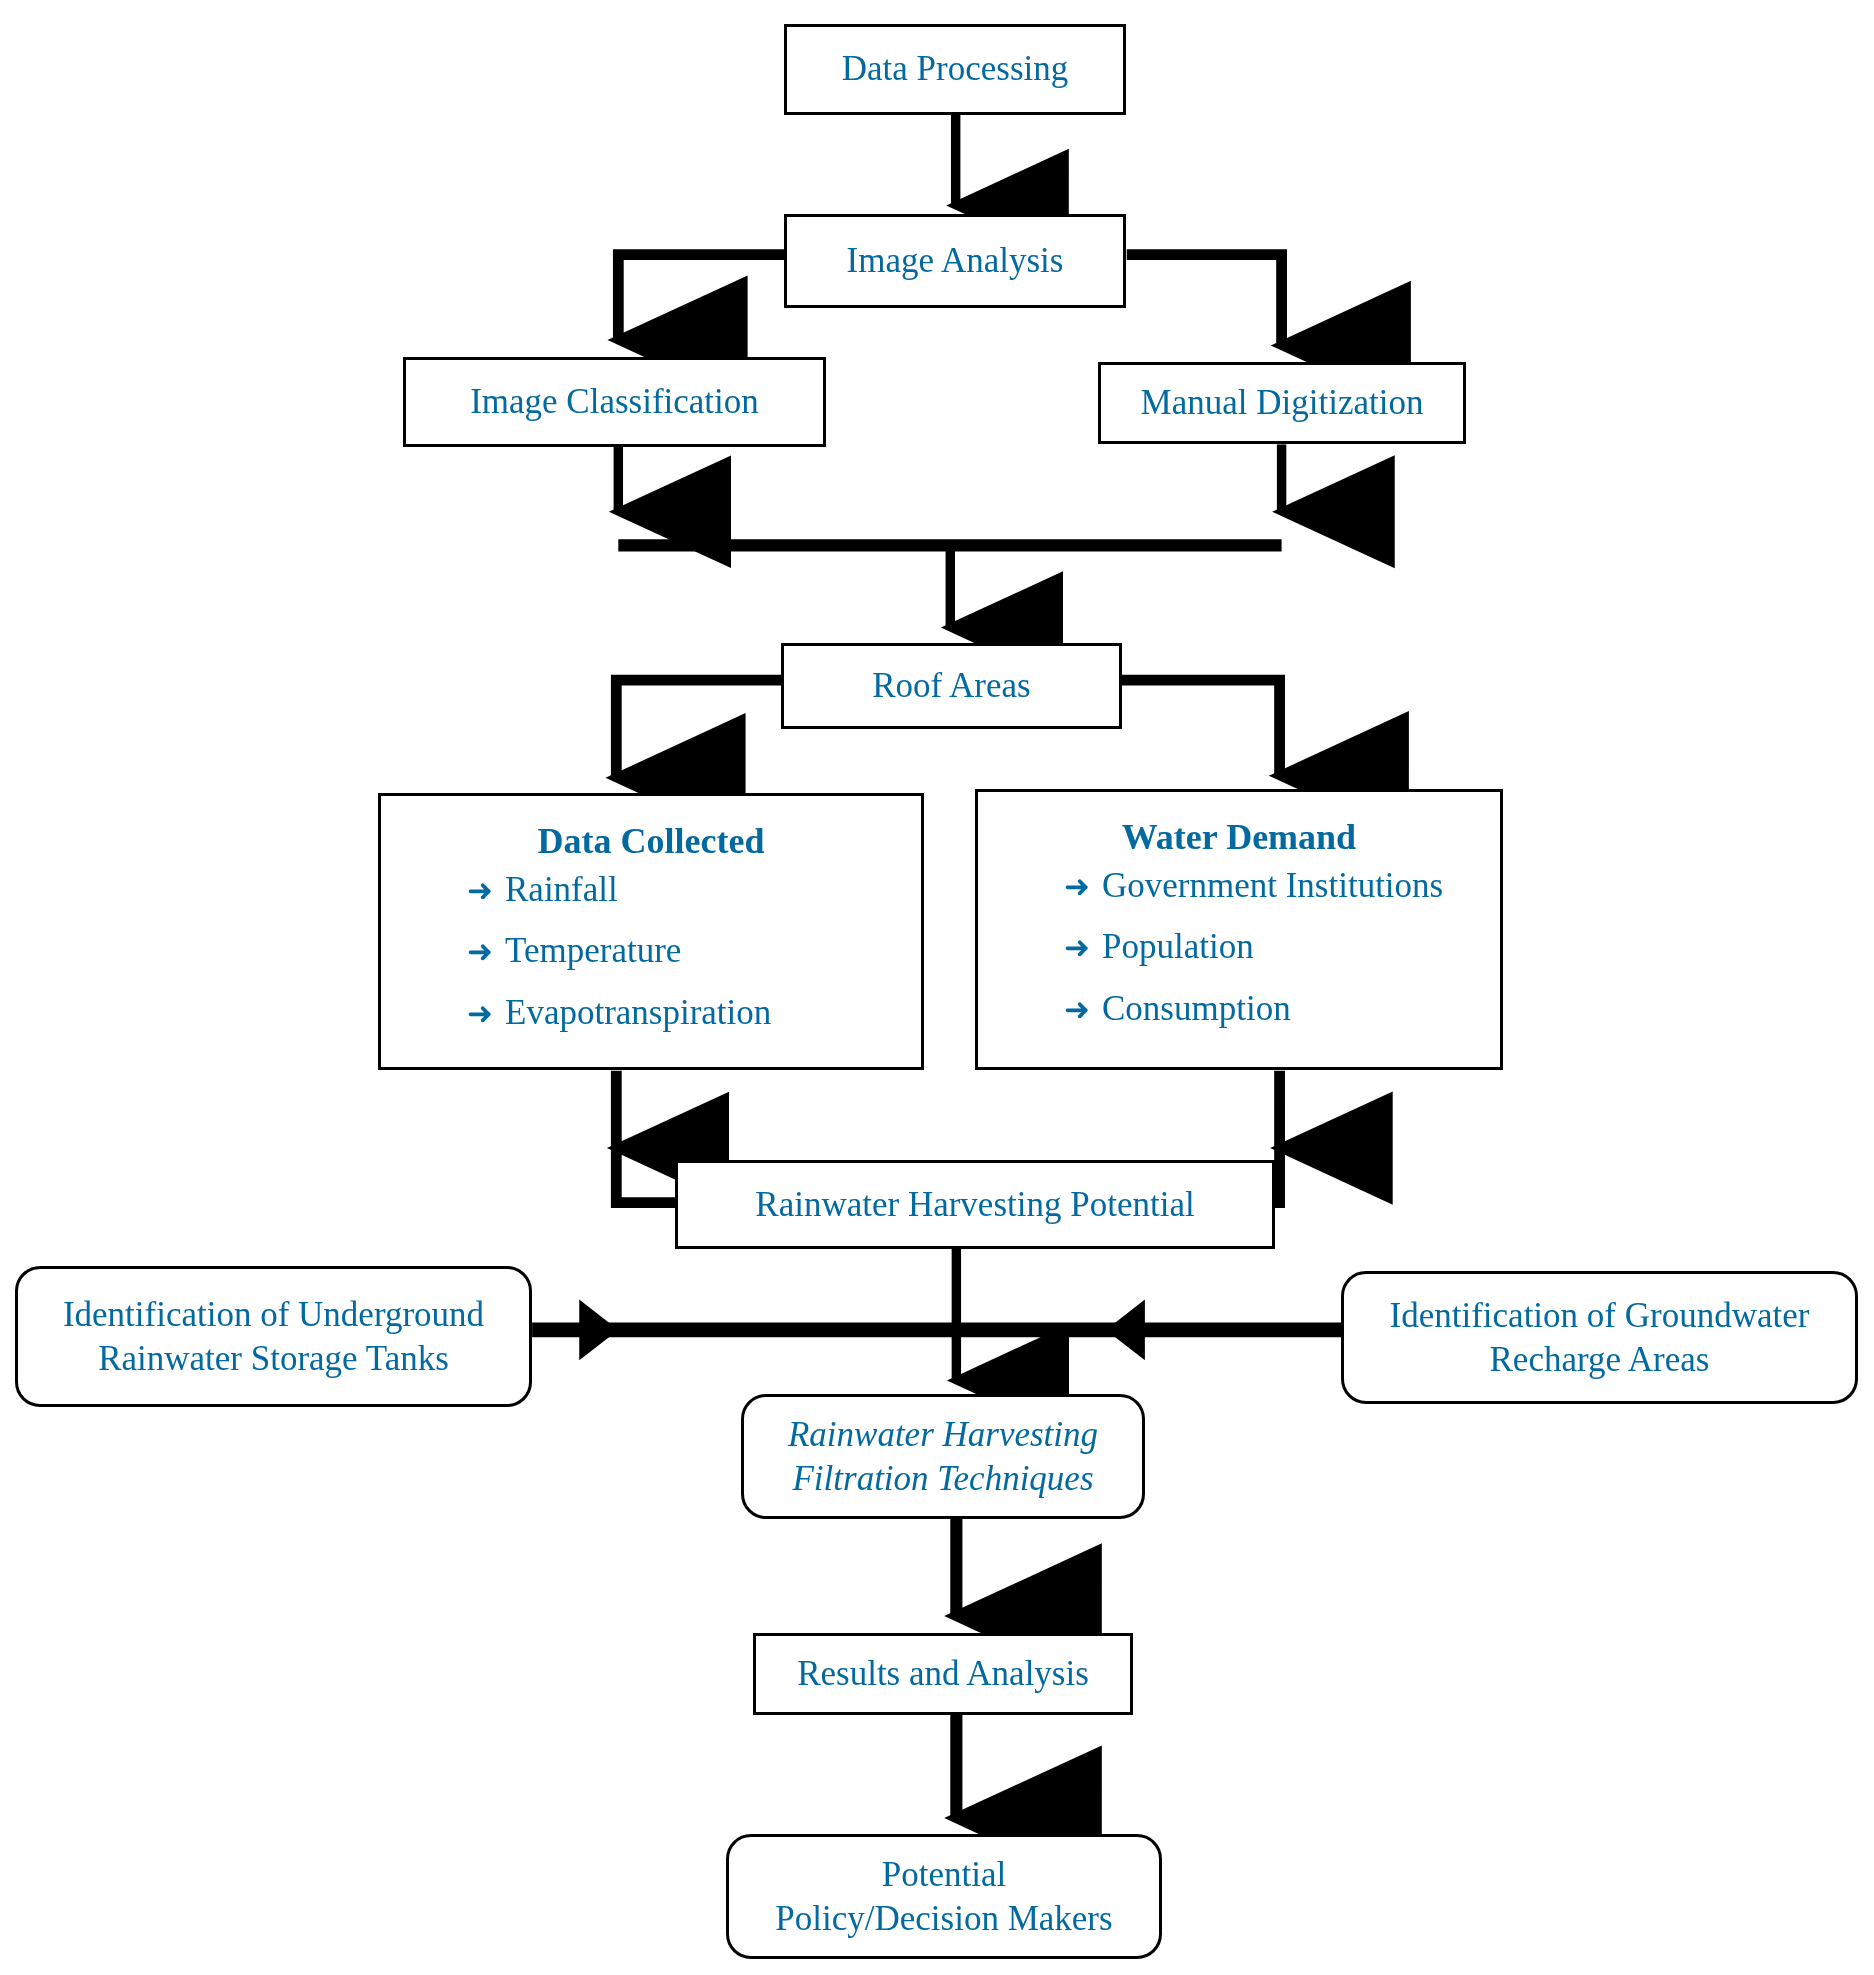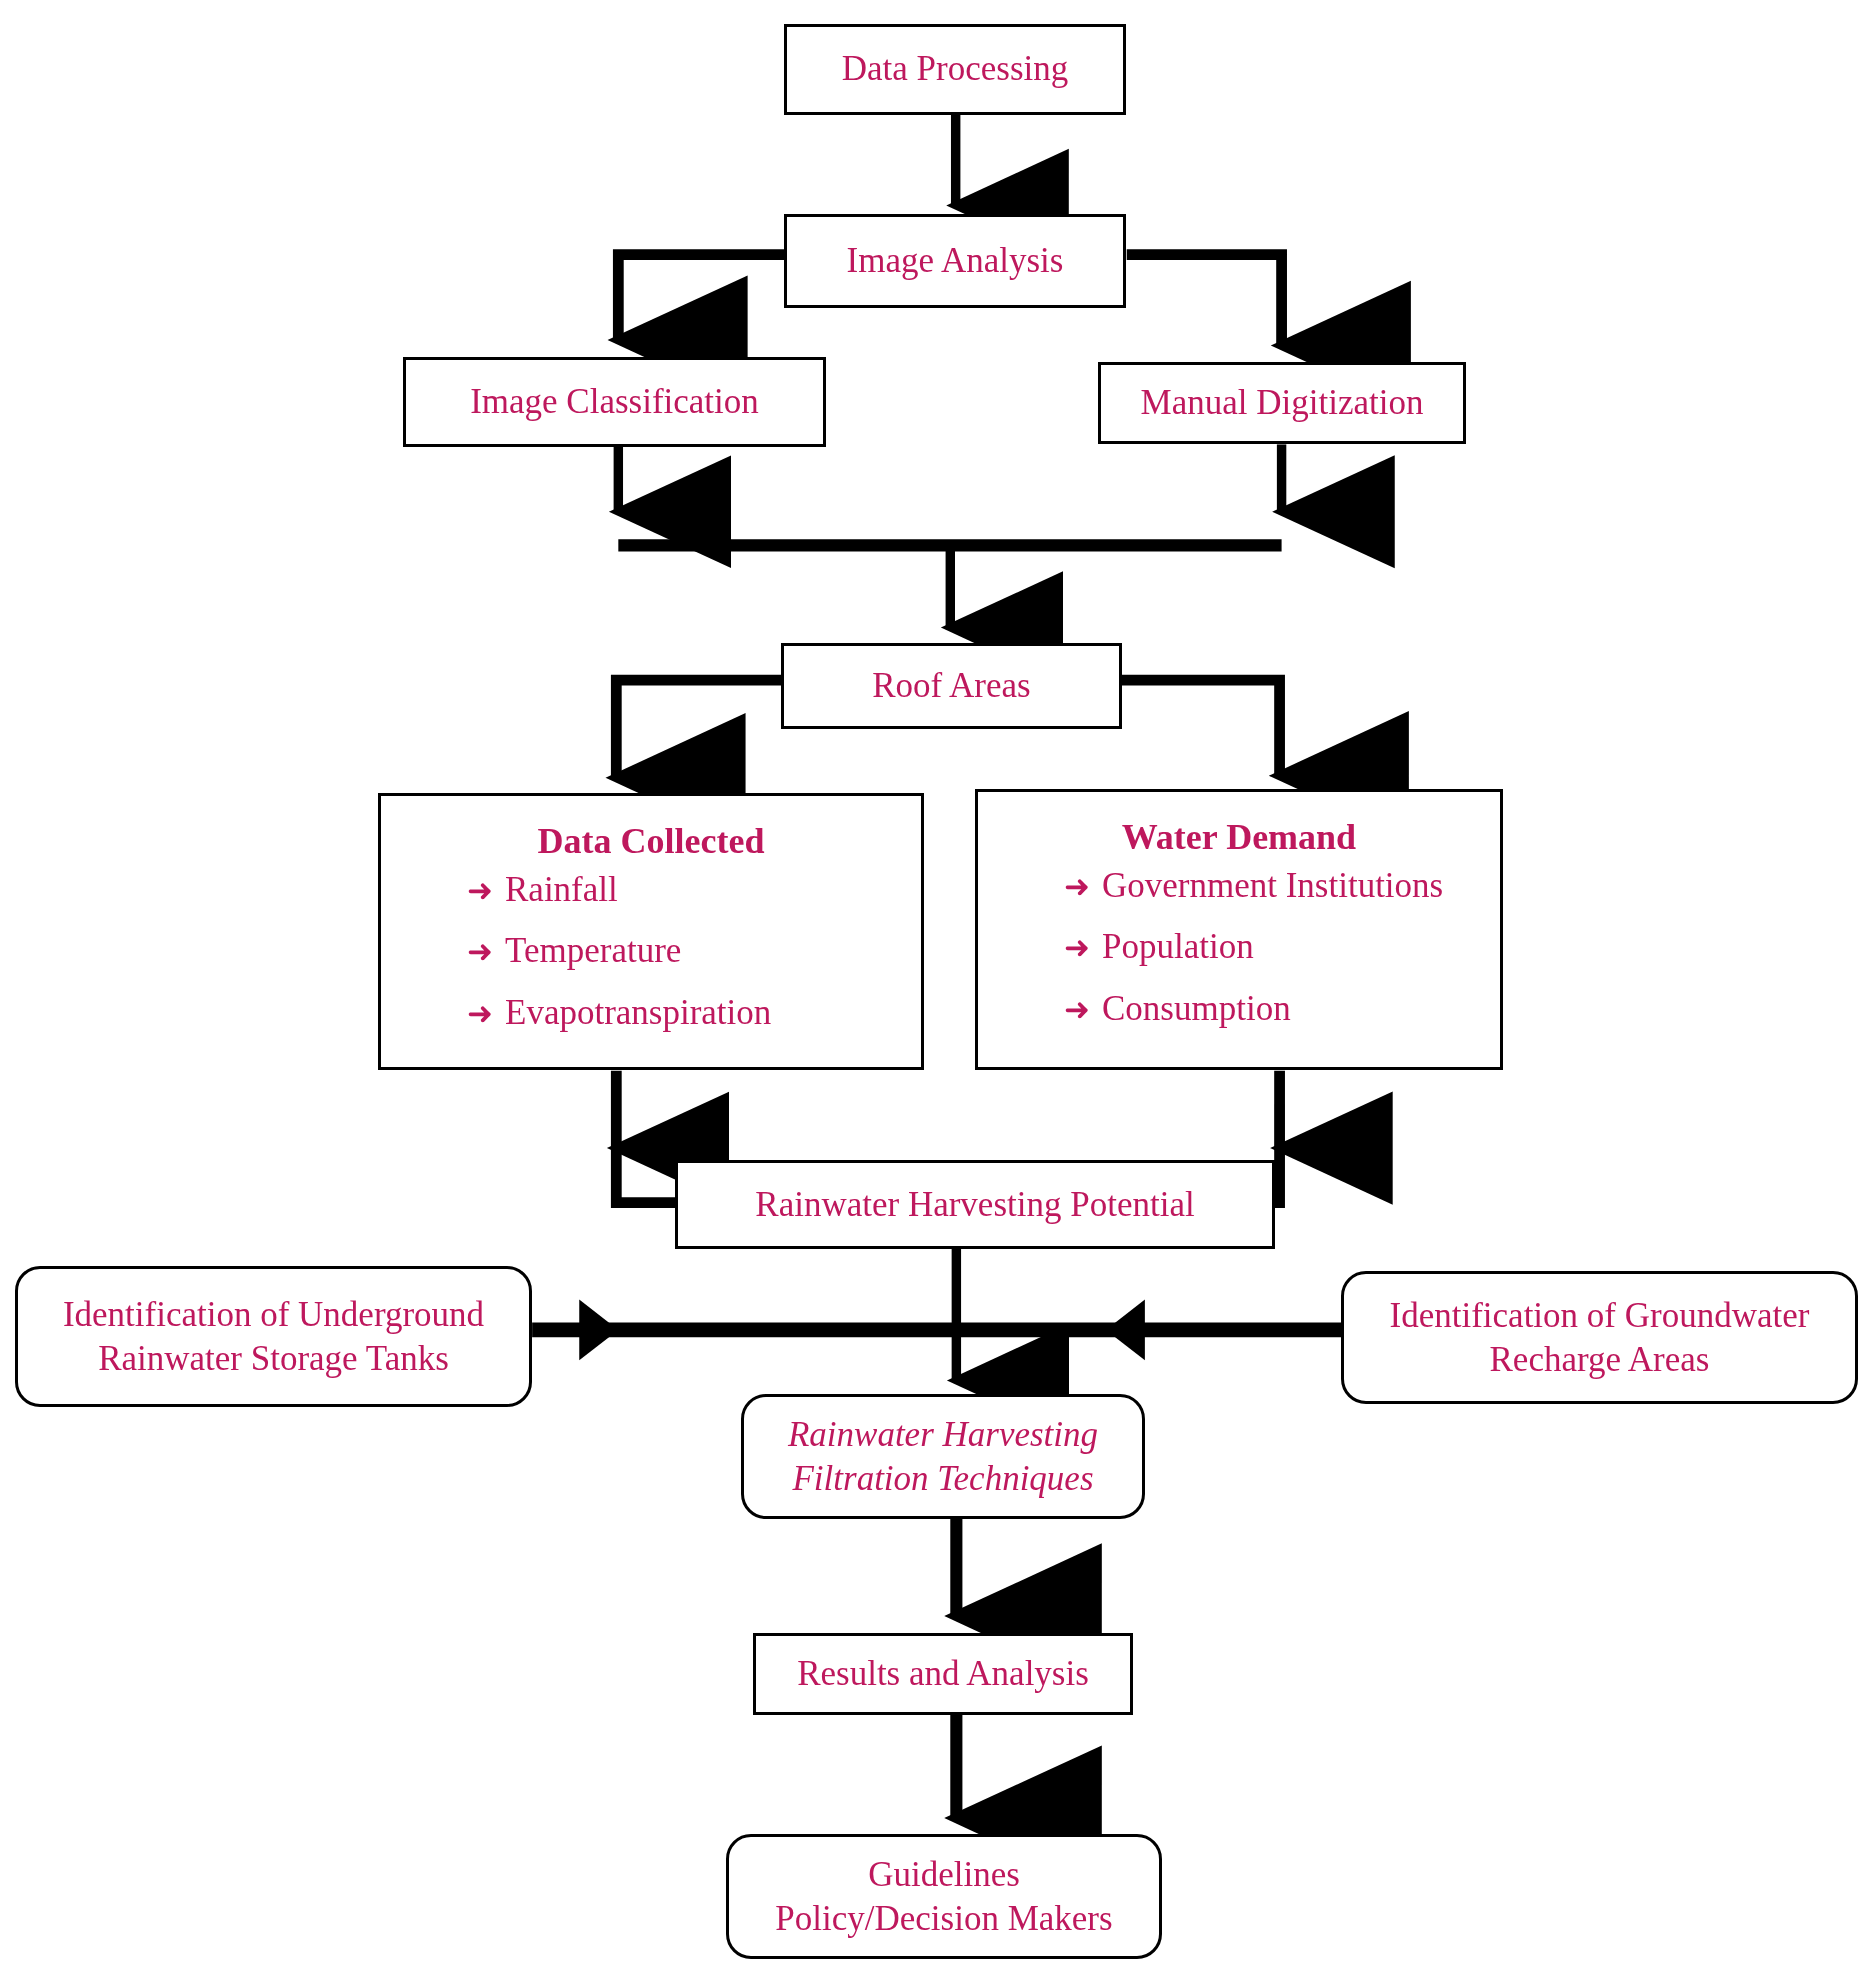--- a/index.html
+++ b/index.html
@@ -25,21 +25,21 @@
   }
   .node {
     position: absolute;
     box-sizing: border-box;
     border: 3.4px solid #000000;
     background: #ffffff;
     display: flex;
     flex-direction: column;
     align-items: center;
     justify-content: center;
-    color: #be185d;
+    color: #0369a1;
     line-height: 1.25;
     text-align: center;
   }
   .node .line {
     display: block;
     white-space: nowrap;
   }
   .node.simple {
     font-size: 35px;
   }
@@ -232,18 +232,18 @@
   <div class="node twoline" style="left:741px; top:1394px; width:404px; height:125px;font-style:italic;">
     <span class="line">Rainwater Harvesting</span>
     <span class="line">Filtration Techniques</span>
   </div>
 
   <div class="node simple" style="left:753px; top:1633px; width:380px; height:82px;">
     <span class="line">Results and Analysis</span>
   </div>
 
   <div class="node twoline" style="left:726px; top:1834px; width:436px; height:125px;">
-    <span class="line">Guidelines</span>
+    <span class="line">Potential</span>
     <span class="line">Policy/Decision Makers</span>
   </div>
 
 </div>
 
 
 </body></html>

